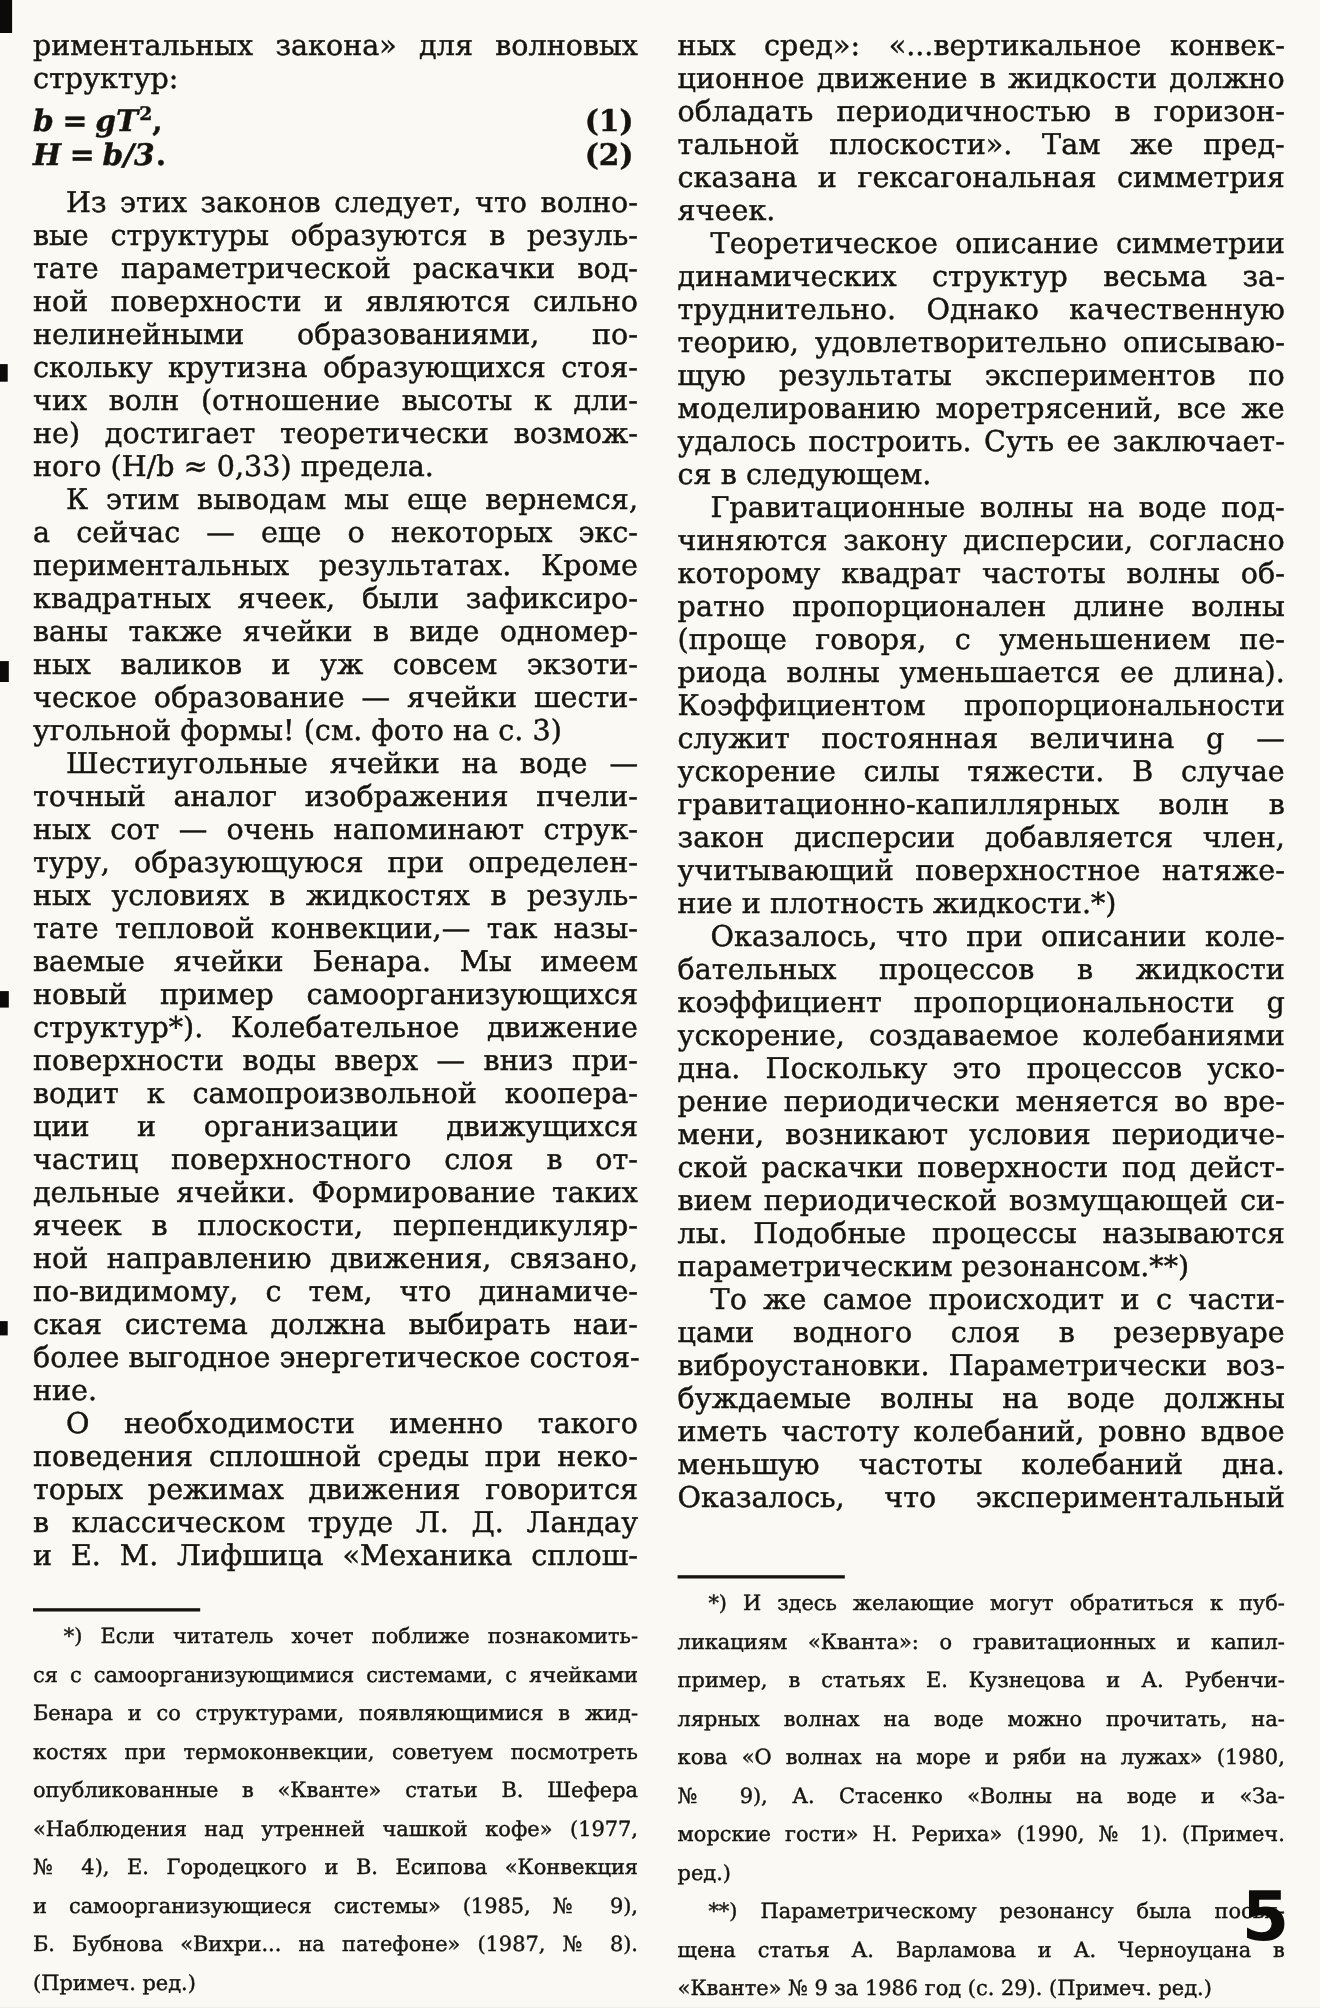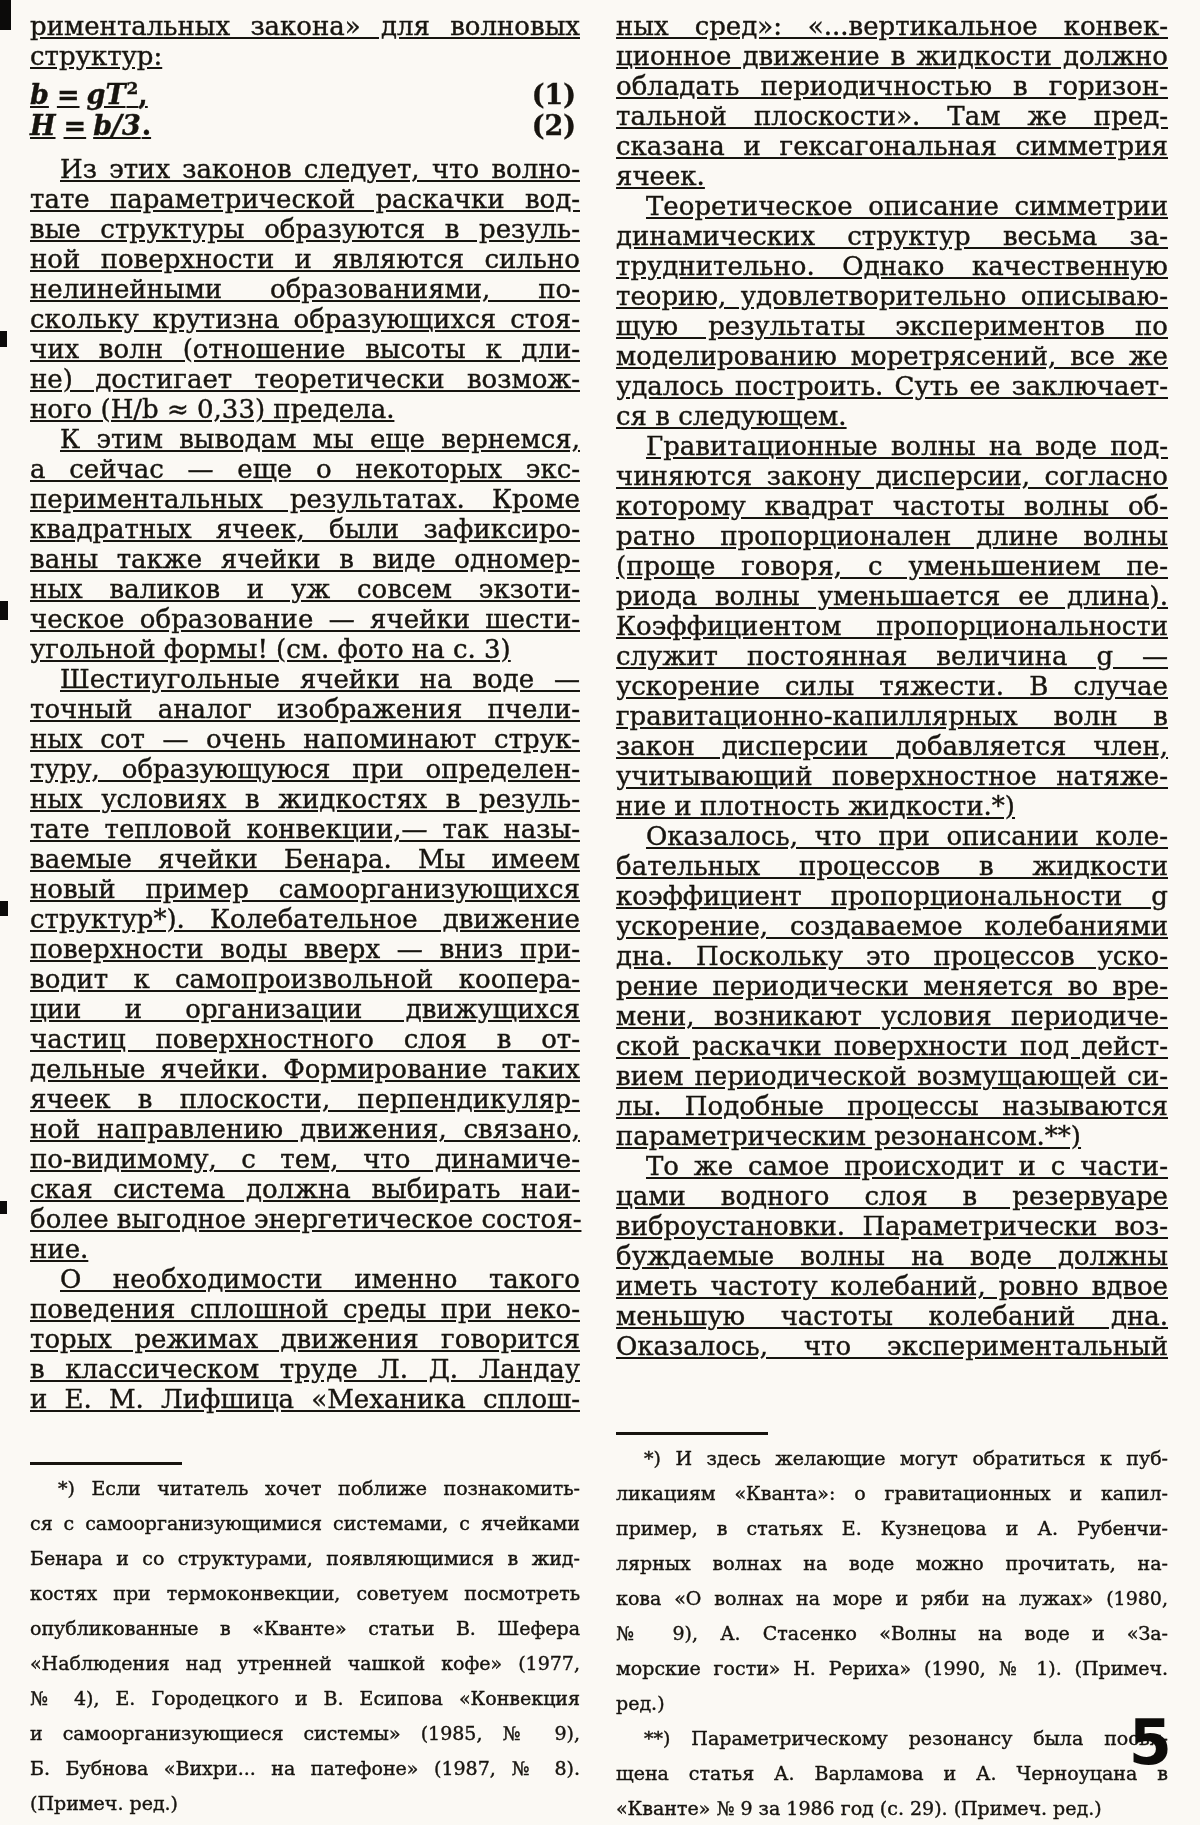--- a/index.html
+++ b/index.html
@@ -5,21 +5,21 @@
   html,body{margin:0;padding:0;background:#e8e6e0;}
   .page{
     position:relative;
     width:1200px;height:1825px;
     background:#fbf9f4;
     color:#17140f;
     font-family:"DejaVu Serif","Liberation Serif",serif;
     overflow:hidden;
     -webkit-text-stroke:0.4px #17140f;
   }
-  .col{position:absolute;top:11px;text-decoration:underline;}
+  .col{position:absolute;top:27px;}
   .col-left{left:30px;width:550px;}
   .col-right{left:616px;width:552px;}
 
   .ln{
     line-height:30px;
     font-size:26px;
     text-align:justify;
     text-align-last:justify;
     white-space:nowrap;
   }
@@ -84,22 +84,22 @@
         <span class="eq-label">(1)</span>
       </div>
       <div class="eq-row">
         <span><i>H</i><span class="eq-op">=</span><i>b/3</i><sup></sup><span>.</span></span>
         <span class="eq-label">(2)</span>
       </div>
     </div>
 
     <div class="para indent">
         <div class="ln">Из этих законов следует, что волно-</div>
+        <div class="ln">вые структуры образуются в резуль-</div>
         <div class="ln">тате параметрической раскачки вод-</div>
-        <div class="ln">вые структуры образуются в резуль-</div>
         <div class="ln">ной поверхности и являются сильно</div>
         <div class="ln">нелинейными образованиями, по-</div>
         <div class="ln">скольку крутизна образующихся стоя-</div>
         <div class="ln">чих волн (отношение высоты к дли-</div>
         <div class="ln">не) достигает теоретически возмож-</div>
         <div class="ln">ного (H/b ≈ 0,33) предела.</div>
       </div>
     <div class="para indent">
         <div class="ln">К этим выводам мы еще вернемся,</div>
         <div class="ln">а сейчас — еще о некоторых экс-</div>

